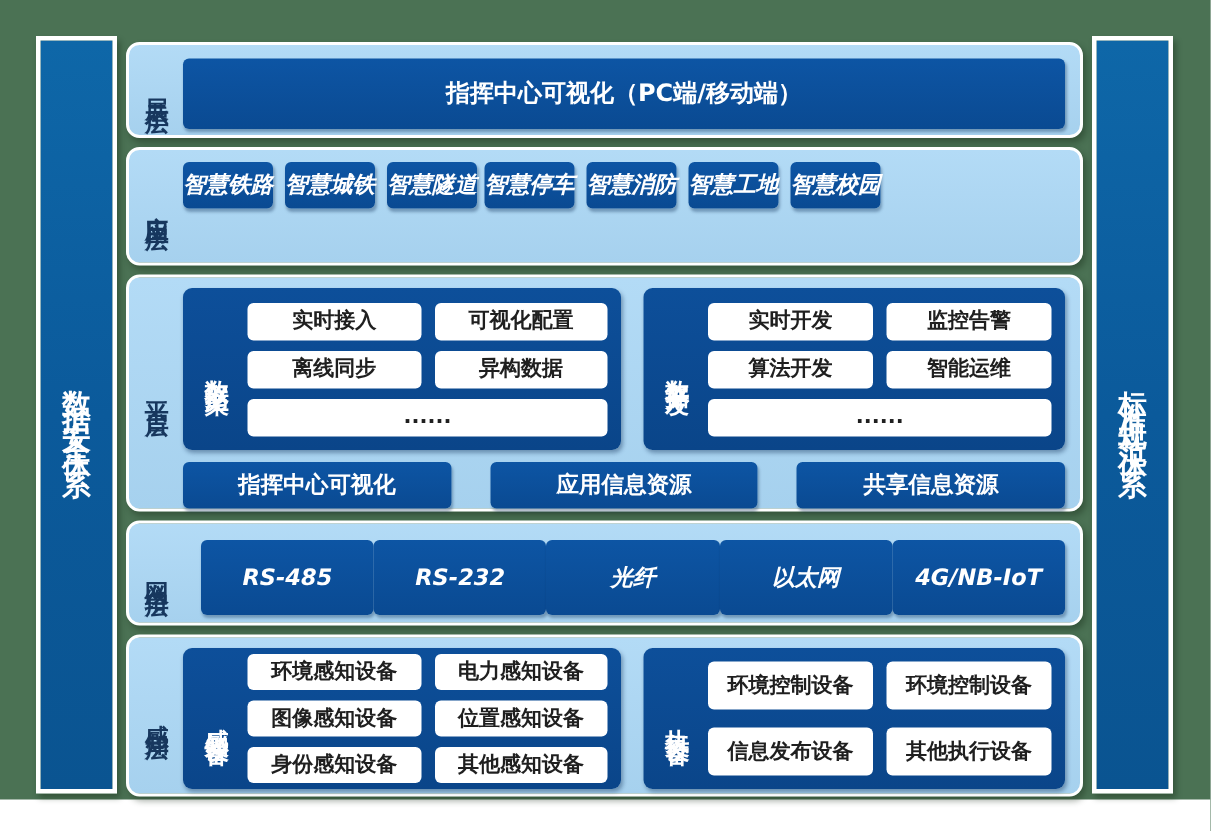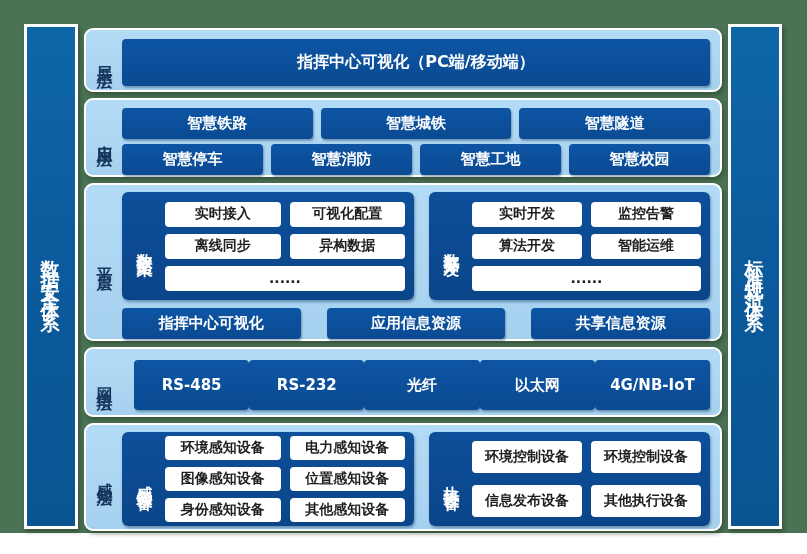--- a/index.html
+++ b/index.html
@@ -48,21 +48,21 @@
     background:linear-gradient(180deg,#0d55a4 0%,#0a4a92 100%);
     border-radius:4px;
     color:#ffffff;font-weight:700;font-size:15px;
     display:flex;align-items:center;justify-content:center;
     box-shadow:1px 2px 2px rgba(10,40,80,.35);
     text-align:right;white-space:nowrap;
   }
   
   .display-box{position:absolute;left:0;right:0;top:9px;height:47px;font-size:16px;}
   
-  .app-rows{position:absolute;left:0;right:0;top:8px;display:flex;flex-direction:column;gap:5px;}
+  .app-rows{position:absolute;left:0;right:0;top:8px;display:flex;flex-direction:row;gap:5px;font-style:italic;}
   .app-row{display:flex;gap:8px;}
   .app-row .bluebox{flex:1;height:31px;}
   
   .plat-wrap{position:absolute;left:0;right:0;top:7px;display:flex;flex-direction:column;}
   .group-row{display:flex;gap:15px;}
   .group{
     background:linear-gradient(180deg,#0d4f9a 0%,#0a4589 100%);
     border-radius:6px;box-shadow:1px 2px 3px rgba(10,40,80,.4);
     display:flex;padding:7px 9px;box-sizing:border-box;
   }
@@ -81,21 +81,21 @@
     color:#1f1f1f;font-size:14px;font-weight:600;
     display:flex;align-items:center;justify-content:center;
     white-space:nowrap;
   }
   .whitebox.wide{height:25px;}
   .plat-group-row{height:108px;}
   .plat-group-row .group{height:108px;}
   .resource-row{display:flex;gap:26px;margin-top:8px;}
   .resource-row .bluebox{flex:1;height:31px;}
   
-  .net-row{position:absolute;left:12px;right:0;top:11px;display:flex;gap:0;}
+  .net-row{position:absolute;left:12px;right:0;top:11px;display:flex;gap:0;font-style:italic;}
   .net-row .bluebox{flex:1;height:50px;}
   
   .per-wrap{position:absolute;left:0;right:0;top:7px;}
   .per-row{display:flex;gap:15px;border-radius:12px;}
   .per-row .group{height:94px;}
   .per-grid-3 .whitebox{height:24px;}
   .per-grid-2{gap:12px;}
   .per-grid-2 .whitebox{height:32px;}
 </style>
 </head>

